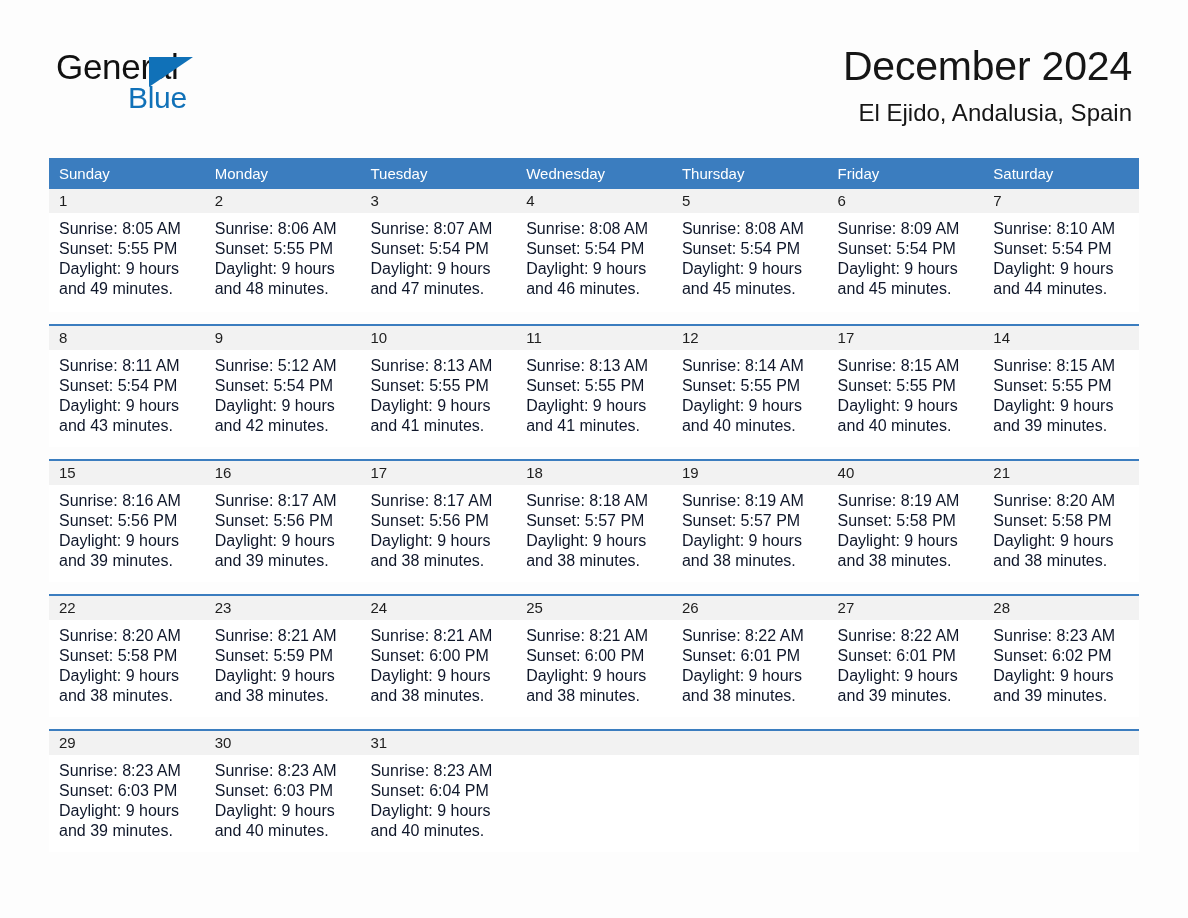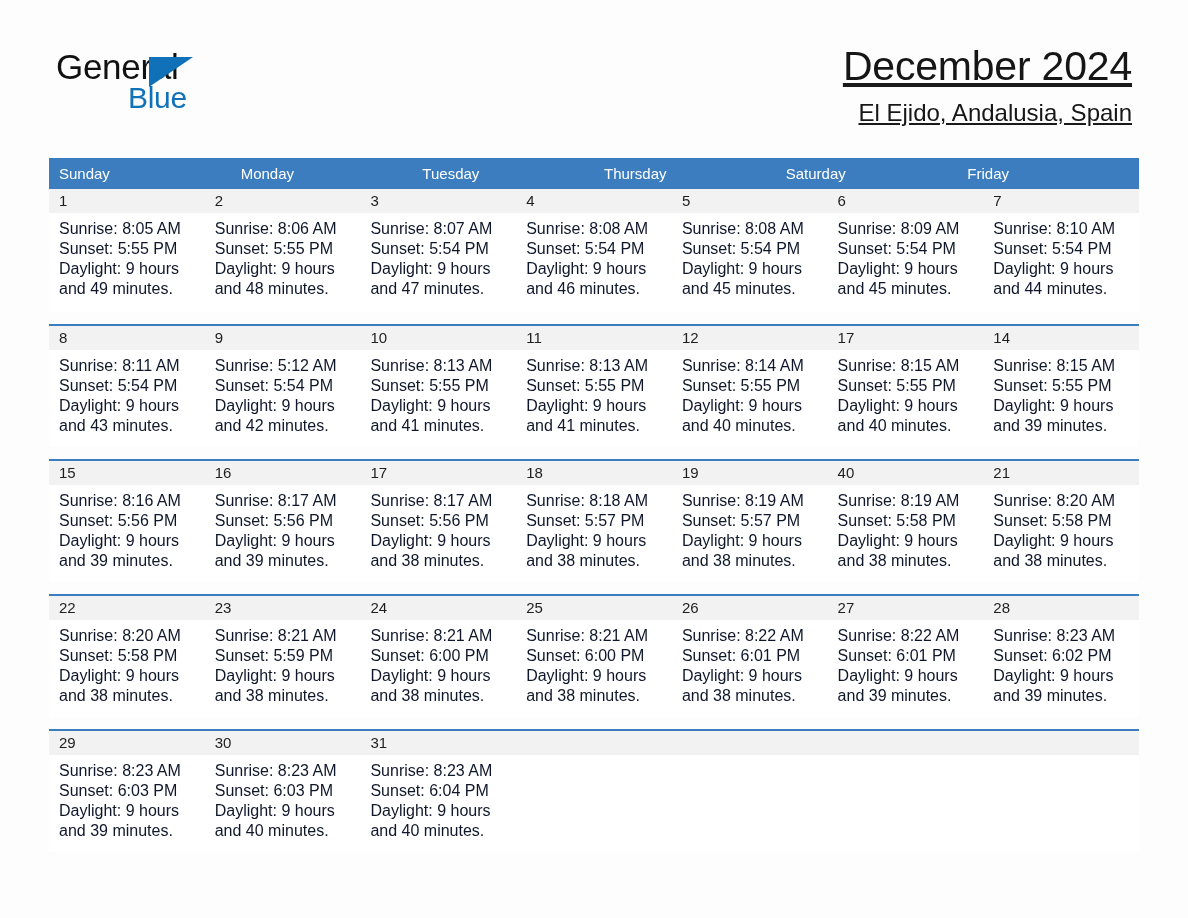--- a/index.html
+++ b/index.html
@@ -68,21 +68,20 @@
     letter-spacing: -0.3px;
     color: #1071b8;
     font-weight: 400;
   }
 
   .titles {
     position: absolute;
     right: 56px;
     top: 40px;
     text-align: right;
-    text-decoration: underline;
   }
   .month-title {
     font-size: 41px;
     line-height: 52px;
     font-weight: 400;
     color: #161616;
     letter-spacing: -0.2px;
   }
   .location-title {
     margin-top: 6px;
@@ -179,23 +178,24 @@
     </div>
 
   </div>
 
   <div class="calendar">
 
     <div class="weekday-row">
       <div class="weekday-cell">Sunday</div>
       <div class="weekday-cell">Monday</div>
       <div class="weekday-cell">Tuesday</div>
+      <div class="weekday-cell">Wednesday</div>
       <div class="weekday-cell">Thursday</div>
+      <div class="weekday-cell">Friday</div>
       <div class="weekday-cell">Saturday</div>
-      <div class="weekday-cell">Friday</div>
     </div>
 
     <div class="week-row first">
       <div class="day-cell">
         <div class="day-number">1</div>
         <div class="day-body">
           <div>Sunrise: 8:05 AM</div>
           <div>Sunset: 5:55 PM</div>
           <div>Daylight: 9 hours</div>
           <div>and 49 minutes.</div>

